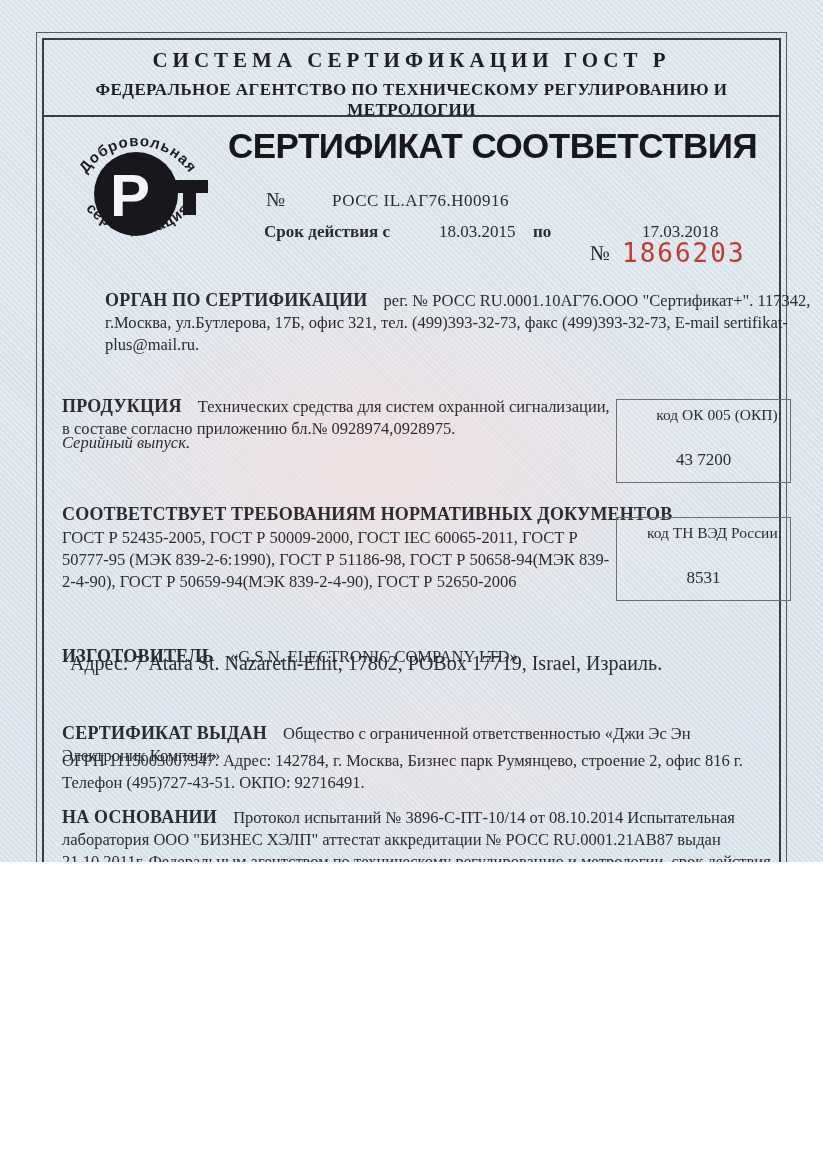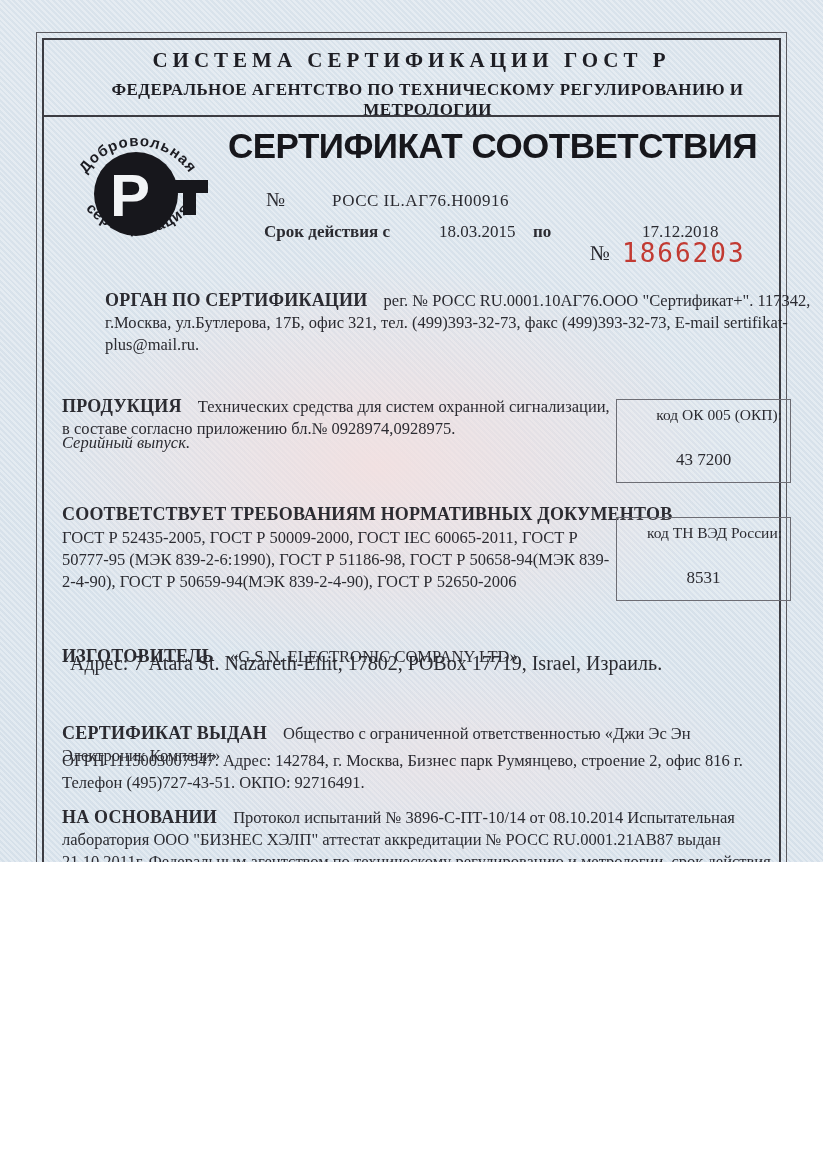--- a/index.html
+++ b/index.html
@@ -12,21 +12,21 @@
       repeating-linear-gradient(45deg, rgba(255,255,255,.25) 0 2px, rgba(190,205,218,.12) 2px 4px),
       linear-gradient(#dde6ee,#d9e3ec);}
   .frame{position:absolute;left:36px;top:32px;width:749px;height:1096px;
          border:1px solid #5a5a60;}
   .frame-inner{position:absolute;left:5px;top:5px;right:5px;bottom:5px;border:2px solid #3c3c42;}
   .hline{position:absolute;background:#3c3c42;height:2px;}
   .abs{position:absolute;}
   .hdr1{left:36px;top:48px;width:751px;text-align:center;font-weight:bold;font-size:21px;
         letter-spacing:5px;color:#1e1e24;}
   .hdr2{left:36px;top:80px;width:751px;text-align:center;font-weight:bold;font-size:17px;
-        letter-spacing:.4px;color:#1e1e24;padding-left:16px;}
+        letter-spacing:.4px;color:#1e1e24;}
   .title{left:205px;top:126px;width:575px;text-align:center;font-family:"Liberation Sans",sans-serif;
          font-weight:800;font-size:35px;letter-spacing:-.5px;color:#17171c;}
   .no-label{left:266px;top:188px;font-size:20px;}
   .no-value{left:332px;top:191px;font-size:17px;letter-spacing:.5px;}
   .validity{left:264px;top:222px;font-size:17px;font-weight:bold;}
   .date-from{left:439px;top:222px;font-size:17px;}
   .po{left:533px;top:222px;font-size:17px;font-weight:bold;}
   .date-to{left:642px;top:222px;font-size:17px;}
   .formno-sign{left:590px;top:241px;font-size:21px;color:#26262c;}
   .formno{left:622px;top:238px;font-family:"DejaVu Sans Mono",monospace;font-size:26px;
@@ -83,21 +83,21 @@
       <text x="70" y="92" text-anchor="middle" font-size="60" font-weight="bold" fill="#f2f4f6">Р</text>
     </g>
   </svg>
 
   <div class="abs title">СЕРТИФИКАТ СООТВЕТСТВИЯ</div>
   <div class="abs no-label">№</div>
   <div class="abs no-value">РОСС IL.АГ76.Н00916</div>
   <div class="abs validity">Срок действия  с</div>
   <div class="abs date-from">18.03.2015</div>
   <div class="abs po">по</div>
-  <div class="abs date-to">17.12.2018</div>
+  <div class="abs date-to">17.03.2018</div>
   <div class="abs formno-sign">№</div>
   <div class="abs formno">1866203</div>
 
   <p class="abs sect" style="left:62px;top:272px;width:712px;margin-left:43px;">
     <span class="lbl">ОРГАН ПО СЕРТИФИКАЦИИ</span>
     <span>рег. № РОСС RU.0001.10АГ76.ООО "Сертификат+". 117342, г.Москва, ул.Бутлерова, 17Б, офис 321, тел. (499)393-32-73, факс (499)393-32-73, E-mail sertifikat-plus@mail.ru.</span>
   </p>
 
   <p class="abs sect" style="left:62px;top:378px;width:552px;">
     <span class="lbl">ПРОДУКЦИЯ</span>

